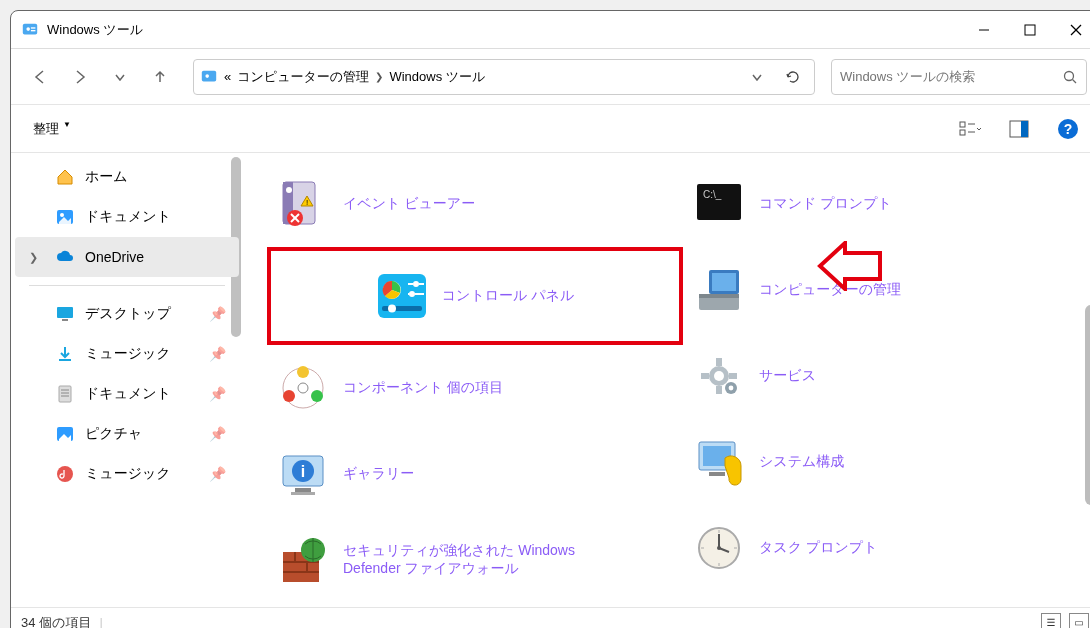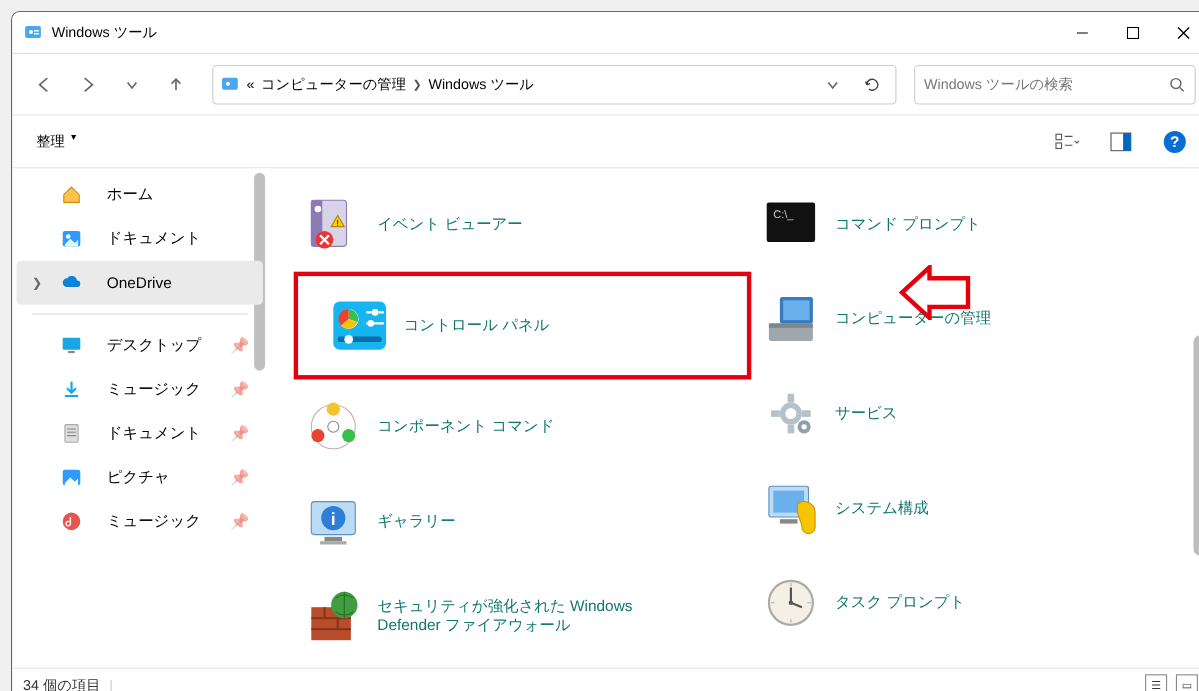--- a/index.html
+++ b/index.html
@@ -22,33 +22,33 @@
   .search-wrap input { border: none; outline: none; flex: 1; font-size: 13px; color: #666; background: transparent; }
   .search-wrap .icon { width: 16px; height: 16px; cursor: pointer; }
   .toolbar { height: 48px; display: flex; align-items: center; padding: 0 16px 0 22px; border-bottom: 1px solid #e5e5e5; }
   .toolbar .left { display: flex; align-items: flex-start; gap: 4px; font-size: 13px; cursor: pointer; }
   .toolbar .right { margin-left: auto; display: flex; align-items: center; gap: 20px; }
   .tb-btn { display: flex; align-items: center; cursor: pointer; padding: 4px; }
 
   .body { flex: 1; display: flex; overflow: hidden; }
   .sidebar { width: 232px; display: flex; flex-direction: column; padding: 4px 0; overflow: hidden; position: relative; }
   .side-scroll { position: absolute; right: 2px; top: 4px; width: 10px; height: 180px; background: #c0c0c0; border-radius: 5px; }
-  .side-item { height: 40px; display: flex; align-items: center; gap: 22px; padding: 0 16px 0 44px; font-size: 14px; cursor: pointer; position: relative; }
+  .side-item { height: 40px; display: flex; align-items: center; gap: 10px; padding: 0 16px 0 44px; font-size: 14px; cursor: pointer; position: relative; }
   .side-item.selected { background: #eaeaea; border-radius: 4px; margin: 0 4px; padding-left: 40px; }
   .side-item .chev { position: absolute; left: 14px; font-size: 11px; color: #666; }
   .side-item .pin { margin-left: auto; opacity: 0.5; }
   .side-div { height: 1px; background: #ddd; margin: 8px 18px; }
   .side-icon { width: 20px; height: 20px; flex-shrink: 0; }
 
   .content { flex: 1; display: flex; position: relative; overflow: hidden; padding: 8px 0 0 24px; }
   .col { flex: 1; display: flex; flex-direction: column; gap: 0; }
   .item { display: flex; align-items: center; gap: 14px; height: 86px; cursor: pointer; padding: 4px 10px; }
-  .item.highlighted { border: 4px solid #e3000f; height: 98px; padding: 4px 30px; }
+  .item.highlighted { border: 4px solid #e3000f; height: 98px; padding: 4px 14px; justify-content: center; }
   .item-icon { width: 52px; height: 52px; flex-shrink: 0; display: flex; align-items: center; justify-content: center; }
-  .item-label { font-size: 14px; color: #0f766e; max-width: 250px; }
+  .item-label { font-size: 14px; color: #8b5cf6; max-width: 250px; }
   .arrow-callout { position: absolute; left: 572px; top: 88px; pointer-events: none; }
   .right-scroll { position: absolute; right: 2px; top: 152px; width: 12px; height: 200px; background: #bdbdbd; border-radius: 6px; }
 
   .statusbar { height: 30px; border-top: 1px solid #e5e5e5; display: flex; align-items: center; padding: 0 10px; font-size: 13px; color: #333; }
   .statusbar .right { margin-left: auto; display: flex; gap: 8px; }
   .view-small { width: 20px; height: 20px; border: 1px solid #888; display: flex; align-items: center; justify-content: center; cursor: pointer; font-size: 10px; }
 </style>
 </head>
 <body>
 
@@ -279,21 +279,21 @@
         <div class="item">
           <div class="item-icon">
               <svg viewBox="0 0 52 52">
                 <circle cx="26" cy="26" r="20" fill="none" stroke="#caa" stroke-width="1"></circle>
                 <circle cx="26" cy="10" r="6" fill="#f3c430"></circle>
                 <circle cx="12" cy="34" r="6" fill="#e74432"></circle>
                 <circle cx="40" cy="34" r="6" fill="#36c24a"></circle>
                 <circle cx="26" cy="26" r="5" fill="#fff" stroke="#888"></circle>
               </svg>
             </div>
-          <div class="item-label">コンポーネント コマンド</div>
+          <div class="item-label">コンポーネント 個の項目</div>
         </div>
         <div class="item">
           <div class="item-icon">
               <svg viewBox="0 0 52 52">
                 <rect x="6" y="8" width="40" height="30" rx="3" fill="#bcdcf5" stroke="#5a8fc5"></rect>
                 <rect x="18" y="40" width="16" height="4" fill="#888"></rect>
                 <rect x="14" y="44" width="24" height="3" fill="#aaa"></rect>
                 <circle cx="26" cy="23" r="11" fill="#2e7dd6"></circle>
                 <text x="26" y="29" text-anchor="middle" font-size="16" font-weight="bold" fill="#fff">i</text>
               </svg>

